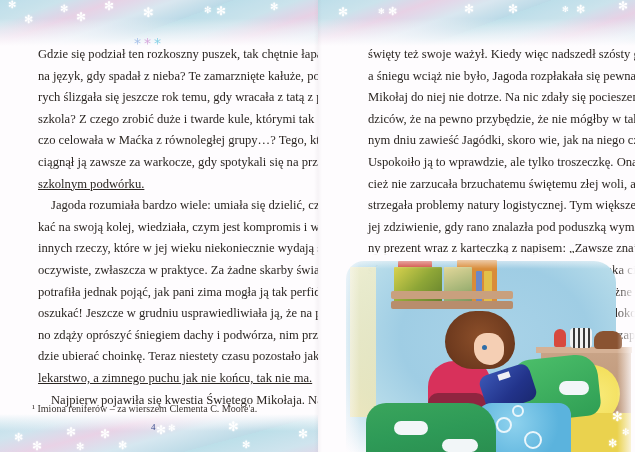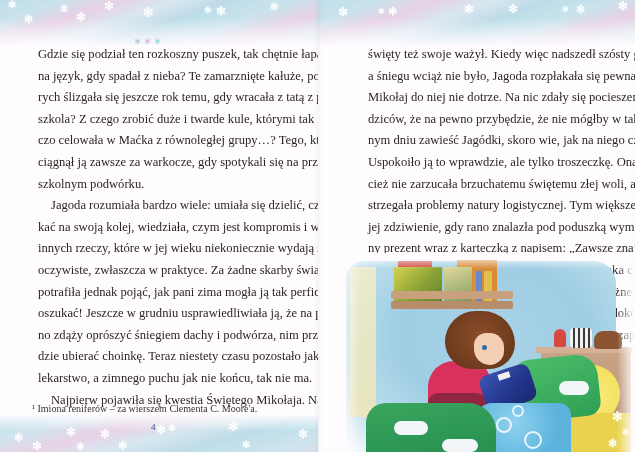--- a/index.html
+++ b/index.html
@@ -22,21 +22,21 @@
     .band-bottom { position: absolute; left: 0; bottom: 0; width: 100%; height: 38px;
       background:
         linear-gradient(0deg, rgba(255,255,255,0) 0%, rgba(254,252,254,0) 55%, #fefcfe 100%),
         repeating-linear-gradient(165deg, #bcdfe9 0px, #cfe4ee 24px, #e9d2e6 44px, #d6e7f0 64px, #bddbe7 84px); }
     .flake { position: absolute; color: #ffffff; font-family: "DejaVu Sans", sans-serif; line-height: 1; text-shadow: 0 0 2px rgba(255,255,255,0.9); }
 
     
     .column { position: absolute; font-size: 12.6px; line-height: 21.6px; text-align: justify; }
     .col-left { left: 38px; top: 44px; width: 236px; }
     .line { display: block; white-space: nowrap; text-align: justify; text-align-last: justify; height: 21.6px; }
-    .line.last { text-align-last: left; }
+    .line.last { text-align-last: left; text-decoration: underline; }
     .line.indent { padding-left: 13px; }
 
     .ornament { position: absolute; left: 134px; top: 36px; width: 50px; height: 14px; font-family: "DejaVu Sans", sans-serif; font-size: 14px; line-height: 14px; letter-spacing: 3px; }
     .ornament .o1 { color: #a6c0e8; }
     .ornament .o2 { color: #d6a8dc; }
     .ornament .o3 { color: #86d0e6; }
 
     .footnote { position: absolute; left: 32px; top: 403px; font-size: 10px; color: #3a3430; white-space: nowrap; }
     .page-number { position: absolute; left: 151px; top: 422px; font-size: 9px; color: #3b4a8c; }
 

